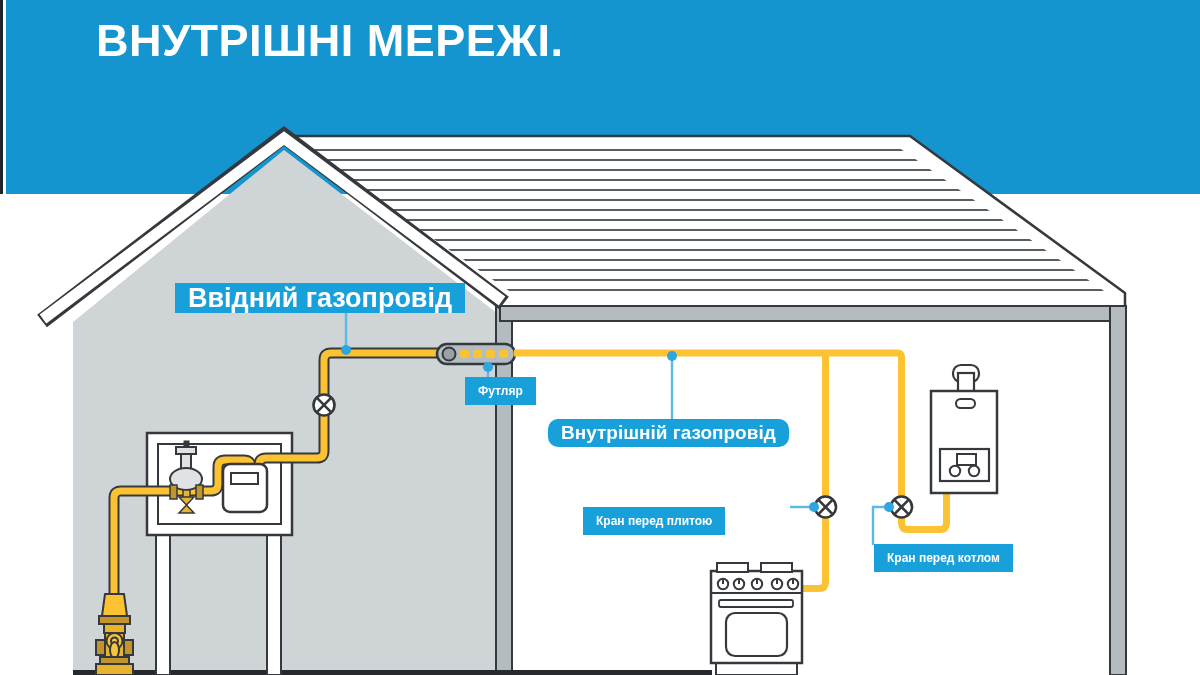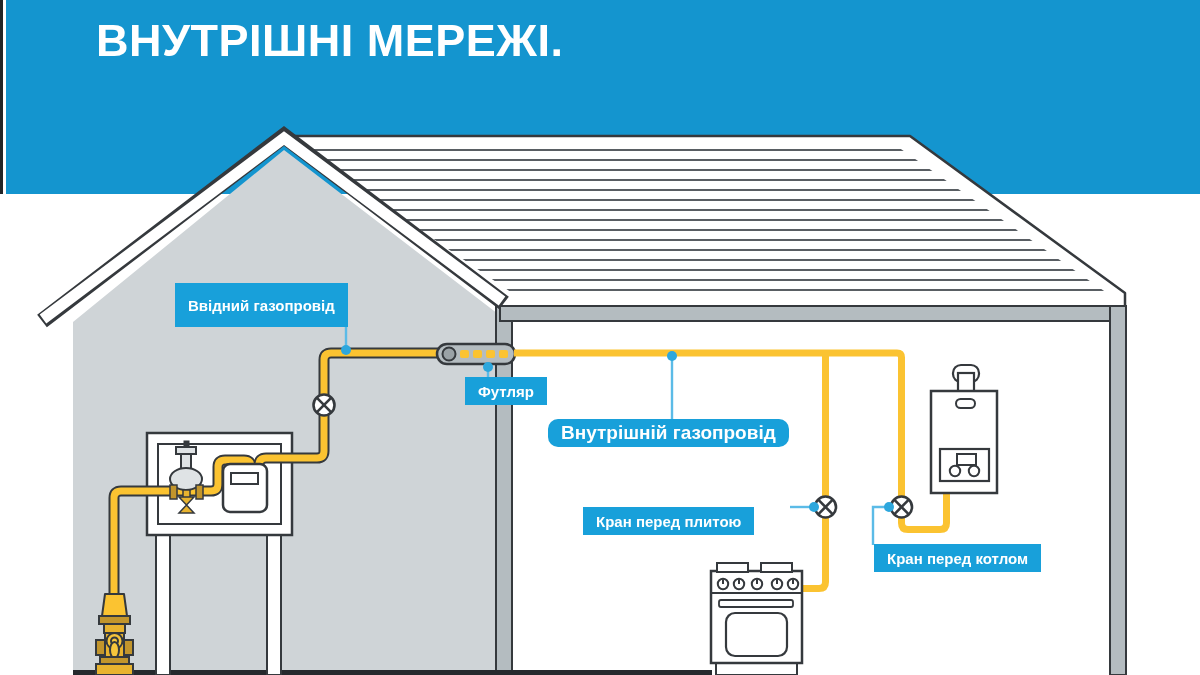--- a/index.html
+++ b/index.html
@@ -7,22 +7,22 @@
          font-family:"Liberation Sans","DejaVu Sans",sans-serif;background:#ffffff;}
   
   #band{position:absolute;left:6px;top:0;width:1194px;height:194px;background:#1495cf;}
   #edgestrip{position:absolute;left:0;top:0;width:3px;height:194px;background:#222528;}
   #title{position:absolute;left:76px;top:16px;color:#ffffff;font-size:45px;font-weight:bold;
          line-height:1.11;letter-spacing:.5px;white-space:pre;margin-left:20px;}
   
   #draw{position:absolute;left:0;top:0;width:1200px;height:675px;}
   
   .callout{position:absolute;height:28px;display:flex;align-items:center;padding:0 13px;
-           background:#18a0da;color:#ffffff;font-size:15px;font-weight:bold;white-space:nowrap;}
-  #lbl-inlet{left:175px;top:283px;height:44px;font-size:15px;}
+           background:#18a0da;color:#ffffff;font-size:12px;font-weight:bold;white-space:nowrap;}
+  #lbl-inlet{left:175px;top:283px;height:30px;font-size:27px;}
   #lbl-sleeve{left:465px;top:377px;}
   #lbl-internal{left:548px;top:419px;font-size:19px;border-radius:10px;}
   #lbl-stove-valve{left:583px;top:507px;}
   #lbl-boiler-valve{left:874px;top:544px;}
 </style>
 </head>
 <body>
 
 <div id="stage">
 

